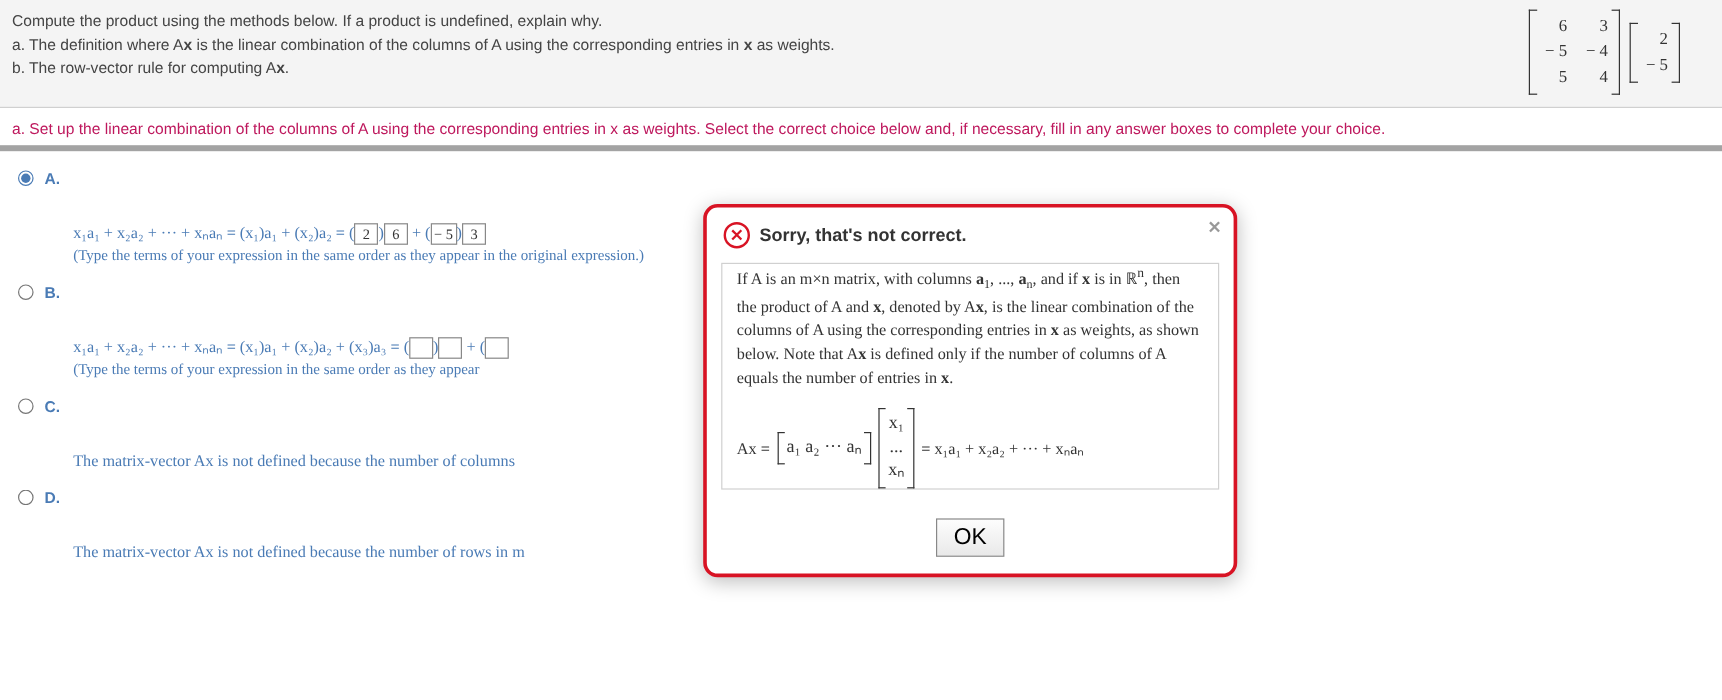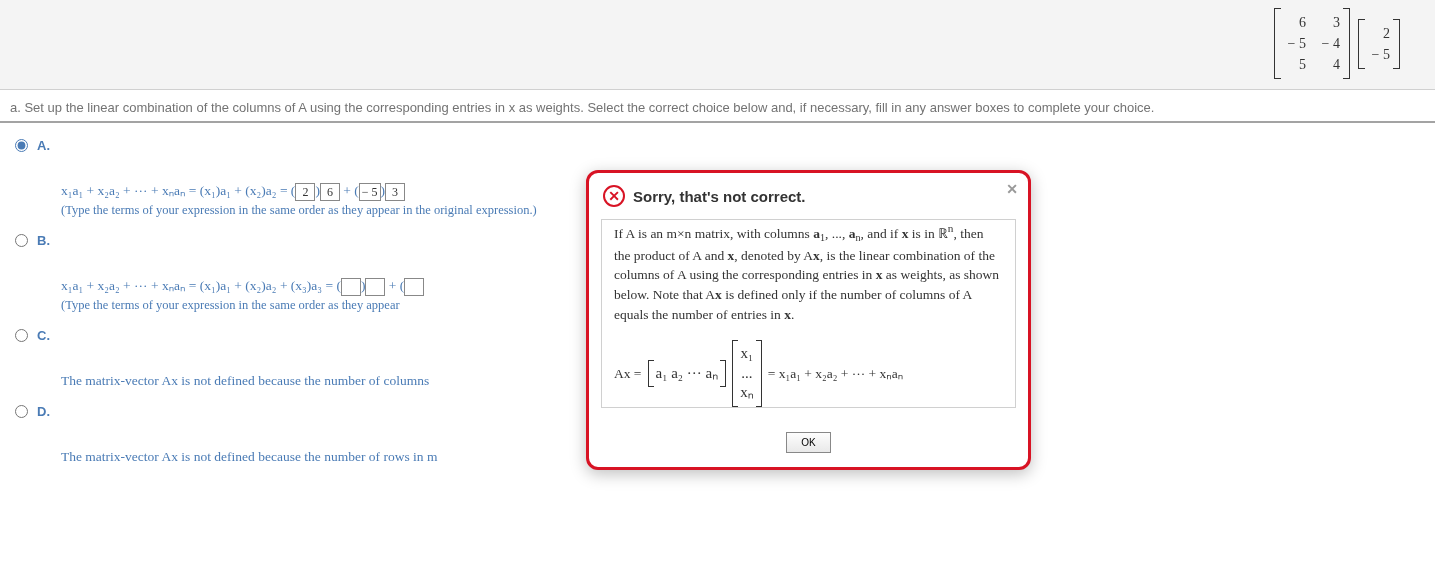--- a/index.html
+++ b/index.html
@@ -39,22 +39,22 @@
     width: 6px;
     border-top: 1px solid #333;
     border-bottom: 1px solid #333;
   }
   .matrix::before { left: 0; border-left: 1px solid #333; }
   .matrix::after  { right: 0; border-right: 1px solid #333; }
   .mrow { display: flex; gap: 12px; justify-content: flex-end; line-height: 1.5; }
   .mcell { width: 22px; text-align: right; white-space: nowrap;}
   .subtitle {
     padding: 10px 10px 6px 10px;
-    color: #737373;
-    border-bottom: 2px solid #a3a3a3;
+    color: #be185d;
+    border-bottom: 5px solid #a3a3a3;
   }
   .choices { padding: 8px 0 0 10px; position: relative;}
   .choice {
     display: flex;
     align-items: flex-start;
     gap: 6px;
     padding: 6px 0;
   }
   .radio {
     width: 13px; height: 13px;
@@ -142,29 +142,36 @@
   .col-vec::before { left:0; border-left:1px solid #333;}
   .col-vec::after  { right:0; border-right:1px solid #333;}
   .col-vec div { text-align:center; line-height:1.3; font-size:15px;}
   .modal-ok {
     display:block;
     margin: 24px auto 14px auto;
     padding: 4px 14px;
     border: 1px solid #888;
     background: linear-gradient(#fdfdfd,#e9e9e9);
     cursor: pointer;
-    font-size: 10px;
+    font-size: 19px;
   }
   .double-r { font-family: serif; }
 </style>
 </head>
 <body>
 
 <div class="header">
   <div class="header-text">
+    <div>Compute the product using the methods below. If a product is undefined, explain why.</div>
+    <div>
+      <span>a. The definition where A</span><span class="bold">x</span><span> is the linear combination of the columns of A using the corresponding entries in </span><span class="bold">x</span><span> as weights.</span>
+    </div>
+    <div>
+      <span>b. The row-vector rule for computing A</span><span class="bold">x</span><span>.</span>
+    </div>
   </div>
   <div class="matrices">
     <div class="matrix">
       <div class="mrow">
           <span class="mcell">6</span>
           <span class="mcell">3</span>
         </div>
       <div class="mrow">
           <span class="mcell">− 5</span>
           <span class="mcell">− 4</span>

